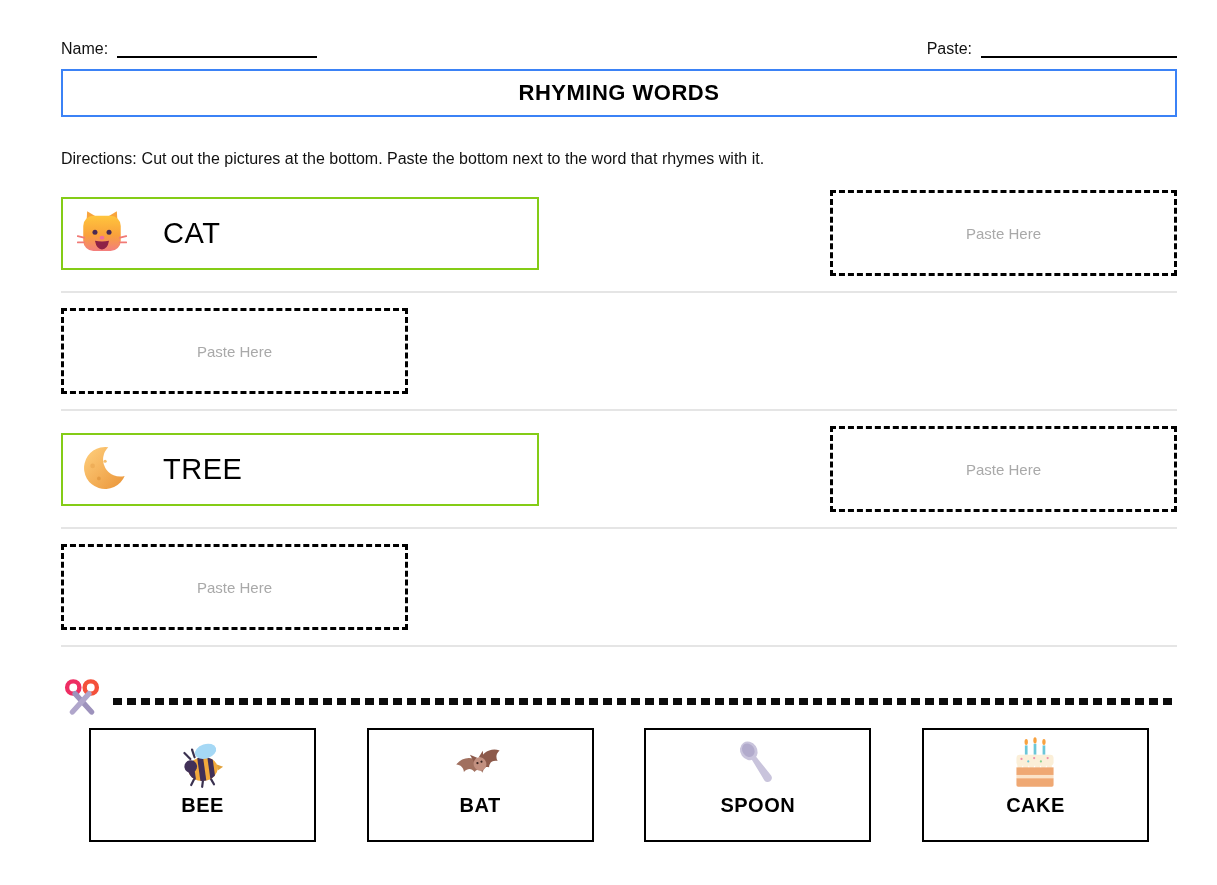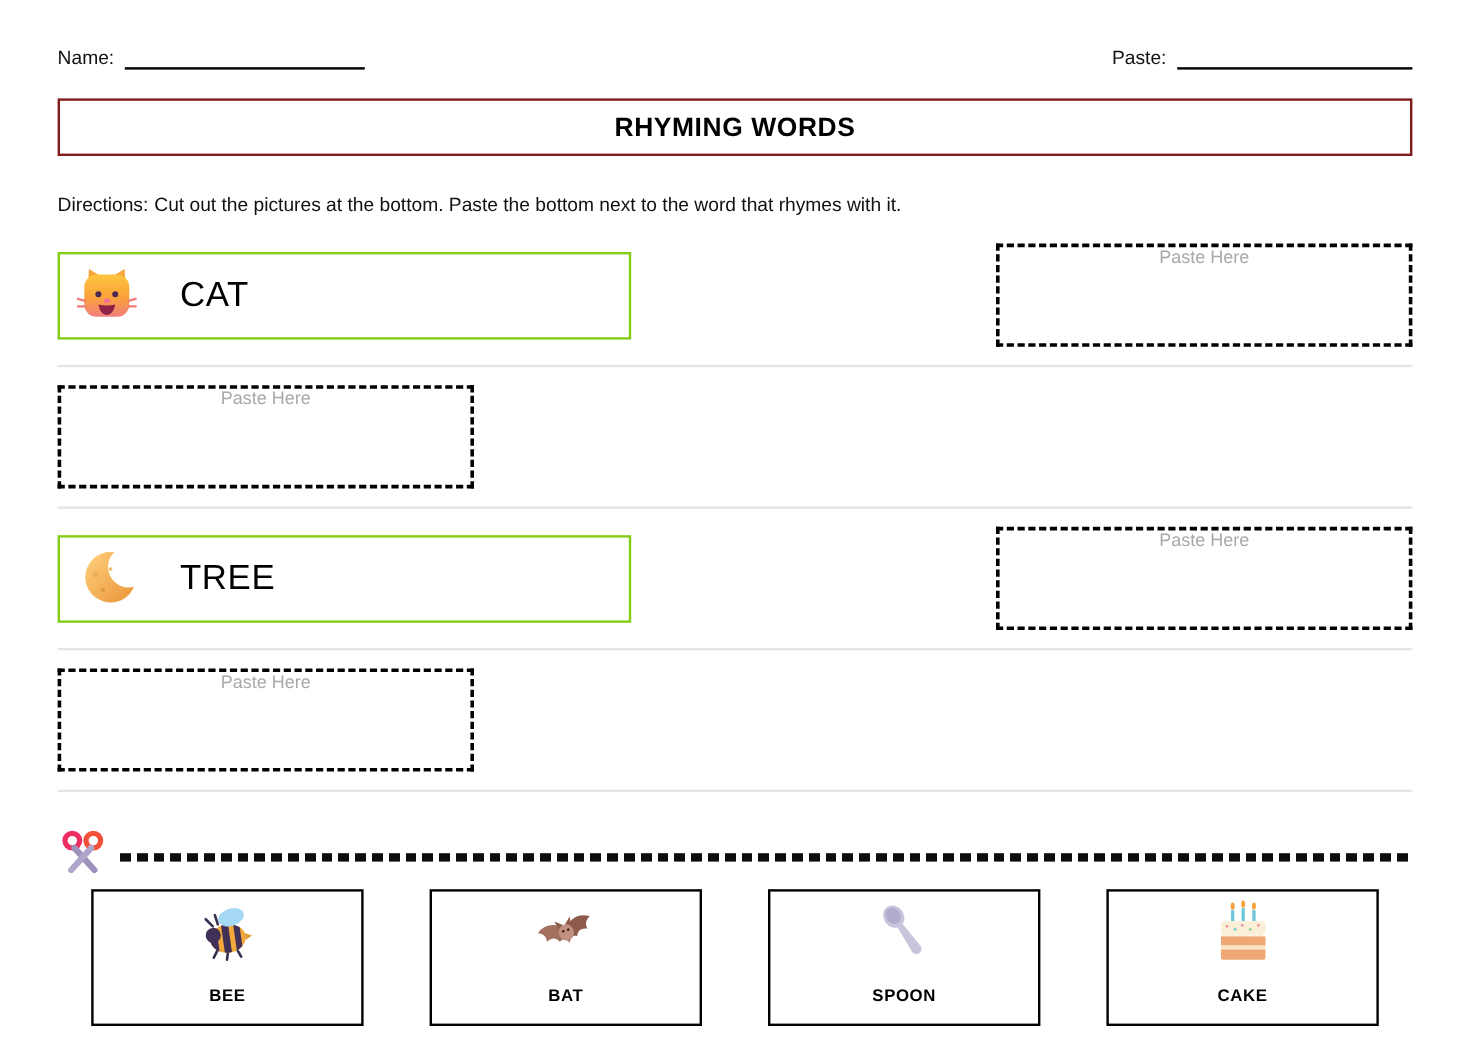--- a/index.html
+++ b/index.html
@@ -3,34 +3,34 @@
 <meta charset="utf-8">
 <style>
   * { margin: 0; padding: 0; box-sizing: border-box; }
   html, body { background: #ffffff; }
   body {
     width: 1217px; height: 885px;
     font-family: "Liberation Sans", "DejaVu Sans", sans-serif;
     color: #111;
     overflow: hidden;
   }
-  .sheet { padding: 38px 40px 0 48px; }
+  .sheet { padding: 38px 40px 0 61px; }
 
   
   .topline { display: flex; justify-content: space-between; align-items: flex-end; height: 20px; }
   .field { display: flex; align-items: flex-end; font-size: 16px; color: #111; }
   .field .lbl { line-height: 1; padding-bottom: 1px; }
   .blank { display: inline-block; height: 4px; border-bottom: 2px solid #000; margin-left: 9px; }
   .blank.name { width: 200px; }
   .blank.date { width: 196px; }
 
   
   .title-box {
-    margin-top: 24px; height: 48px;
-    border: 2px solid #7f1d1d;
+    margin-top: 11px; height: 48px;
+    border: 2px solid #3b82f6;
     display: flex; align-items: center; justify-content: center;
   }
   .title-box h1 { font-size: 22px; font-weight: bold; letter-spacing: .5px; color: #000; }
 
   
   .directions { margin-top: 33px; font-size: 16px; color: #111; }
   .directions b { font-weight: normal; margin-right: 5px; }
 
   
   .rows { margin-top: 22px; }
@@ -39,21 +39,21 @@
     width: 478px; height: 73px;
     border: 2px solid #84cc16;
     display: flex; align-items: center;
     padding-left: 14px;
   }
   .word-box .emoji { width: 50px; height: 50px; display: inline-flex; }
   .word-box .word { font-size: 29px; letter-spacing: .5px; margin-left: 36px; color: #000; }
   .paste-box {
     width: 347px; height: 86px;
     border: 3px dashed #000;
-    display: flex; justify-content: center;
+    display: flex; align-items: center; justify-content: center;
   }
   .paste-box span { font-size: 15px; color: #a9a9a9; }
   .divider { border: none; border-top: 2px solid #e5e5e5; margin: 15px 0; }
 
   
   .cutline { margin-top: 30px; display: flex; align-items: center; height: 42px; }
   .cutline .emoji { width: 42px; height: 42px; display: inline-flex; }
   .dashes {
     flex: 1; height: 7px; margin-left: 10px; margin-top: 6px;
     background: repeating-linear-gradient(90deg, #0c0c0c 0 9px, transparent 9px 14px);
@@ -61,21 +61,21 @@
 
   
   .cutouts { margin-top: 9px; display: flex; justify-content: space-between; padding: 0 28px; }
   .cutout {
     width: 227px; height: 114px;
     border: 2px solid #000;
     display: flex; flex-direction: column; align-items: center;
     padding-top: 7px;
   }
   .cutout .emoji { width: 54px; height: 54px; display: inline-flex; }
-  .cutout .label { margin-top: 17px; font-size: 14px; font-weight: bold; letter-spacing: .5px; color: #000; }
+  .cutout .label { margin-top: 3px; font-size: 20px; font-weight: bold; letter-spacing: .5px; color: #000; }
 </style>
 </head>
 <body>
 
 <div class="sheet">
 
   <div class="topline">
     <div class="field">
       <span class="lbl">Name:</span>
       <span class="blank name"></span>

